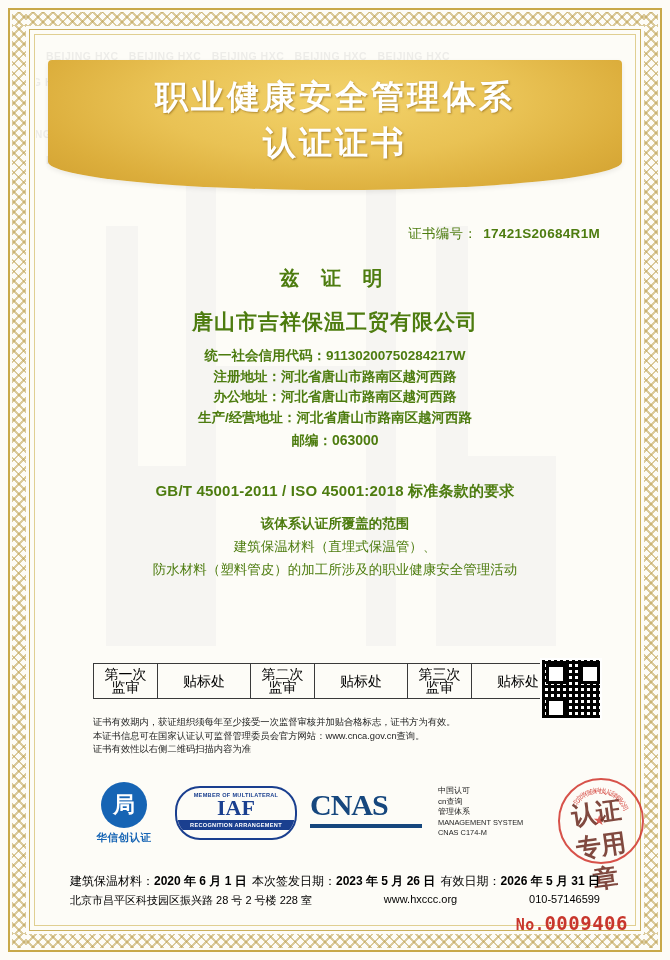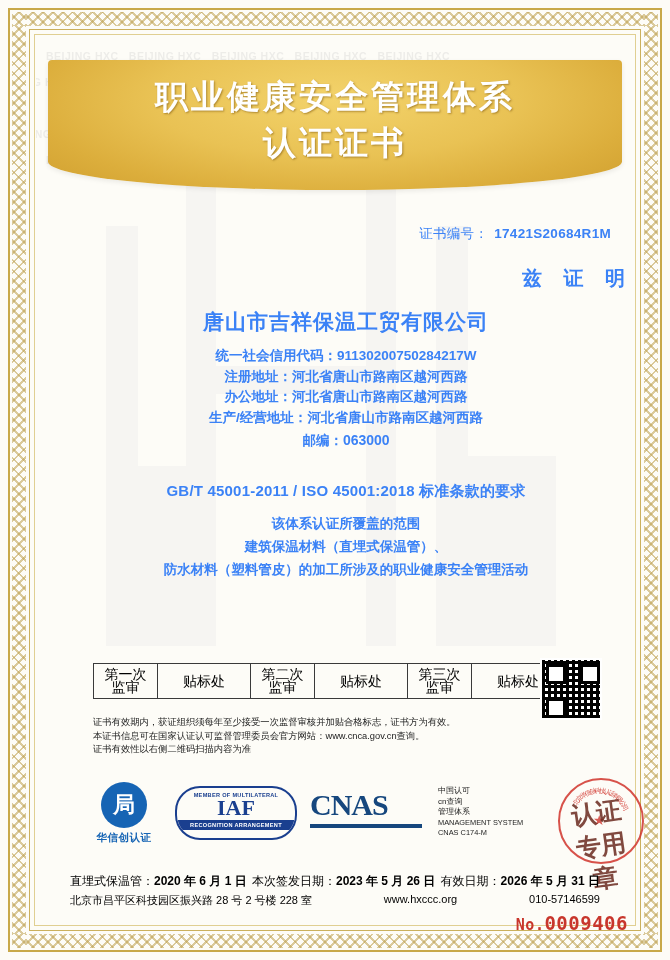--- a/index.html
+++ b/index.html
@@ -98,37 +98,37 @@
     font-size: 33px;
     font-weight: bold;
     letter-spacing: 3px;
     line-height: 46px;
     text-shadow: 1px 1px 2px rgba(120,80,10,.55);
     font-family: "DejaVu Sans", "Liberation Sans", sans-serif;
   }
   
   .content {
     position: absolute;
-    left: 59px;
+    left: 48px;
     top: 205px;
     width: 574px;
-    color: #3b82f6;
+    color: #4d7c0f;
   }
   .cert-no {
     text-align: right;
     padding-right: 22px;
     font-size: 13.5px;
     letter-spacing: .3px;
     margin-top: 20px;
   }
   .cert-no .label { margin-right: 6px; }
   .cert-no .value { font-weight: bold; }
 
   .hereby {
-    text-align: right;
+    text-align: center;
     font-size: 20px;
     font-weight: bold;
     letter-spacing: 8px;
     margin-top: 22px;
   }
   .company {
     text-align: center;
     font-size: 21px;
     font-weight: bold;
     margin-top: 16px;
@@ -147,21 +147,21 @@
   .zip-row { margin-top: 2px; font-size: 13.5px; }
   .zip-row .v { font-weight: bold; font-size: 14px; }
 
   .standard-block {
     margin-top: 30px;
     text-align: center;
   }
   .std-line1 { font-size: 14px; font-weight: bold; letter-spacing: 1px; }
   .std-line2 { font-size: 15px; font-weight: bold; margin-top: 12px; letter-spacing: .2px; }
   .scope-title { font-size: 13.5px; font-weight: bold; margin-top: 14px; }
-  .scope-line { font-size: 13.5px; font-weight: bold; margin-top: 5px; }
+  .scope-line { font-size: 13.5px; font-weight: normal; margin-top: 5px; }
 
   
   .surv-table {
     position: absolute;
     left: 93px;
     top: 663px;
     width: 472px;
     border-collapse: collapse;
     font-size: 14px;
     font-family: Liberation Serif, serif;
@@ -471,21 +471,21 @@
           <span style="transform: rotate(-30deg) translate(32px) rotate(90deg);">司</span>
         </div>
       <div class="seal-star">★</div>
       <div class="seal-script">认证专用章</div>
     </div>
 
   </div>
 
   <div class="dates">
     <div>
-      <span class="k">直埋式保温管：</span><span class="v">2020 年 6 月 1 日</span>
+      <span class="k">建筑保温材料：</span><span class="v">2020 年 6 月 1 日</span>
     </div>
     <div>
       <span class="k">本次签发日期：</span><span class="v">2023 年 5 月 26 日</span>
     </div>
     <div>
       <span class="k">有效日期：</span><span class="v">2026 年 5 月 31 日</span>
     </div>
   </div>
 
   <div class="addr">

